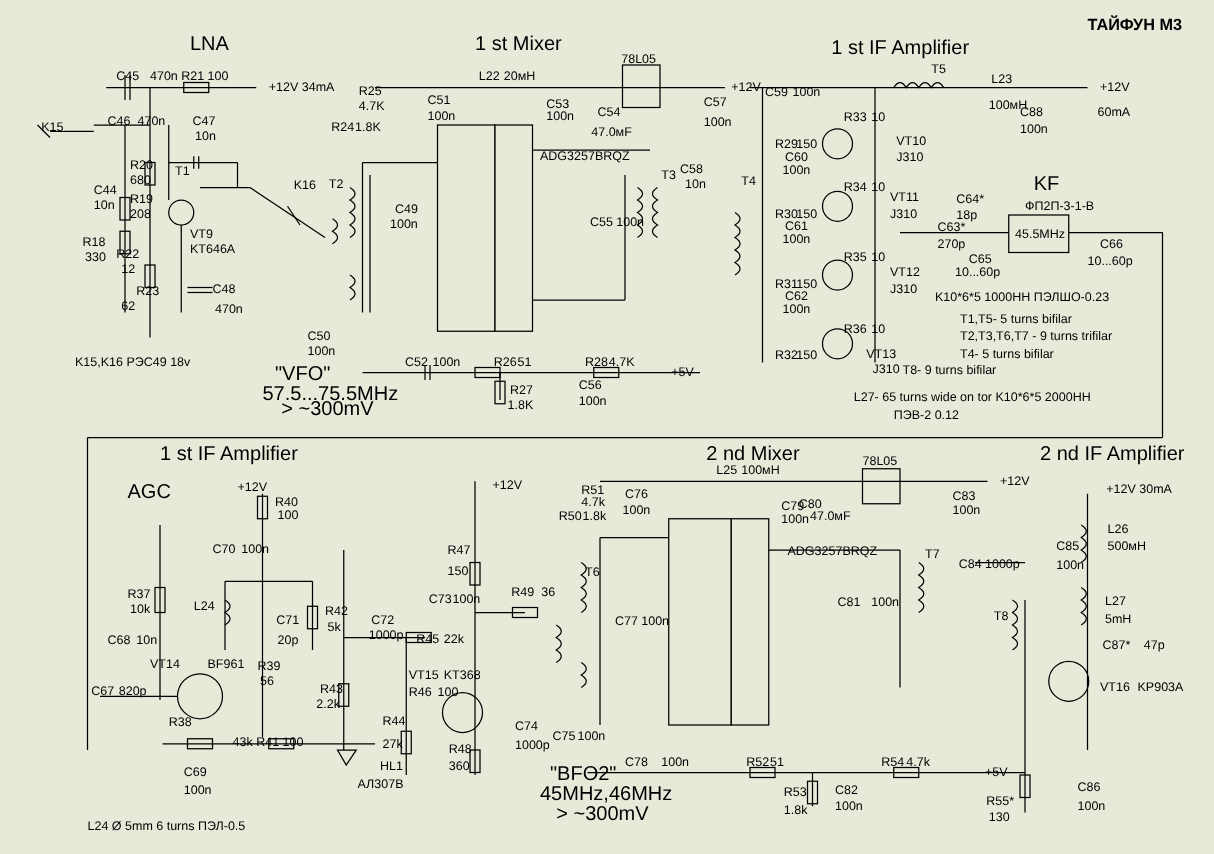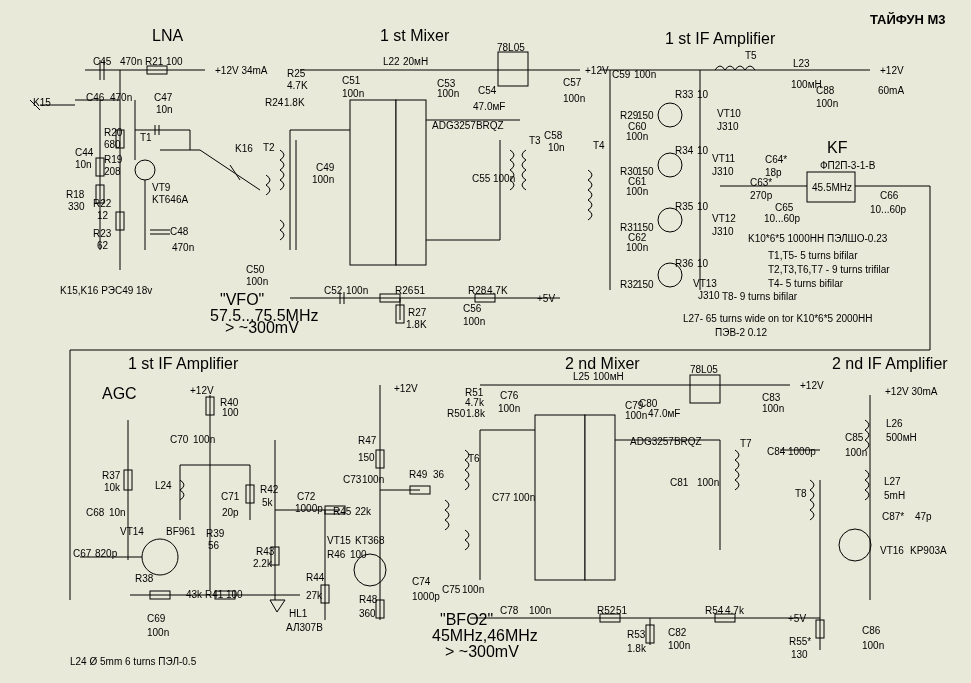--- a/index.html
+++ b/index.html
@@ -193,21 +193,21 @@
 <div class="lbl" style="left:75px;top:159px">10n</div>
 <div class="lbl" style="left:104px;top:154px">R19</div>
 <div class="lbl" style="left:104px;top:166px">208</div>
 <div class="lbl" style="left:140px;top:132px">T1</div>
 <div class="lbl" style="left:152px;top:182px">VT9</div>
 <div class="lbl" style="left:152px;top:194px">KT646A</div>
 <div class="lbl" style="left:66px;top:189px">R18</div>
 <div class="lbl" style="left:68px;top:201px">330</div>
 <div class="lbl" style="left:93px;top:198px">R22</div>
 <div class="lbl" style="left:97px;top:210px">12</div>
-<div class="lbl" style="left:93px;top:228px">R23</div>
+<div class="lbl" style="left:109px;top:228px">R23</div>
 <div class="lbl" style="left:97px;top:240px">62</div>
 <div class="lbl" style="left:170px;top:226px">C48</div>
 <div class="lbl" style="left:172px;top:242px">470n</div>
 <div class="lbl" style="left:33px;top:97px">K15</div>
 <div class="lbl" style="left:235px;top:143px">K16</div>
 
 <div class="lbl" style="left:287px;top:68px">R25</div>
 <div class="lbl" style="left:287px;top:80px">4.7K</div>
 <div class="lbl" style="left:265px;top:97px">R24</div>
 <div class="lbl" style="left:284px;top:97px">1.8K</div>
@@ -309,21 +309,21 @@
 <div class="lbl" style="left:73px;top:548px">C67</div>
 <div class="lbl" style="left:95px;top:548px">820p</div>
 <div class="lbl" style="left:256px;top:546px">R43</div>
 <div class="lbl" style="left:253px;top:558px">2.2k</div>
 <div class="lbl" style="left:135px;top:573px">R38</div>
 <div class="lbl" style="left:186px;top:589px">43k</div>
 <div class="lbl" style="left:205px;top:589px">R41</div>
 <div class="lbl" style="left:226px;top:589px">100</div>
 <div class="lbl" style="left:147px;top:613px">C69</div>
 <div class="lbl" style="left:147px;top:627px">100n</div>
-<div class="lbl" style="left:289px;top:608px">HL1</div>
+<div class="lbl" style="left:304px;top:608px">HL1</div>
 <div class="lbl" style="left:286px;top:622px">АЛ307В</div>
 <div class="lbl" style="left:358px;top:435px">R47</div>
 <div class="lbl" style="left:358px;top:452px">150</div>
 <div class="lbl" style="left:343px;top:474px">C73</div>
 <div class="lbl" style="left:362px;top:474px">100n</div>
 <div class="lbl" style="left:297px;top:491px">C72</div>
 <div class="lbl" style="left:295px;top:503px">1000p</div>
 <div class="lbl" style="left:333px;top:506px">R45</div>
 <div class="lbl" style="left:355px;top:506px">22k</div>
 <div class="lbl" style="left:327px;top:535px">VT15</div>

